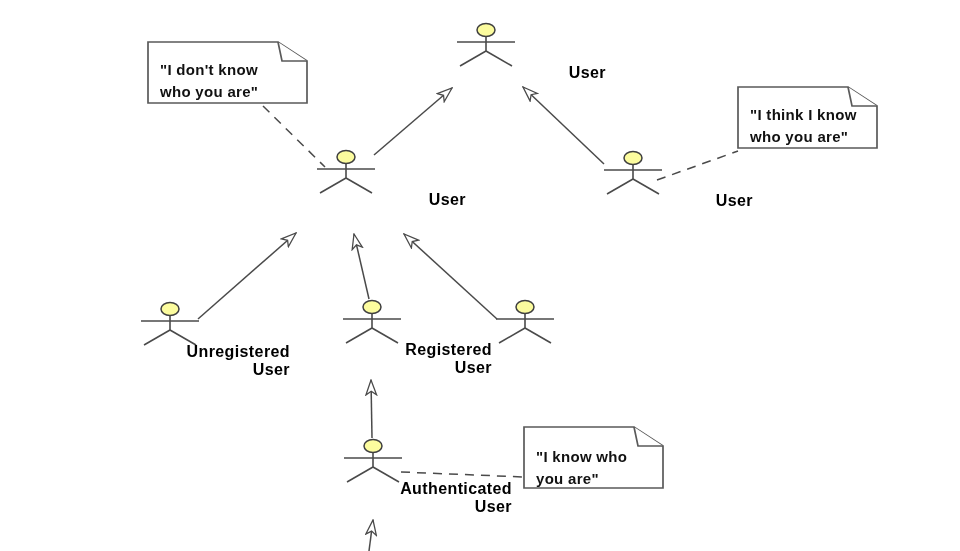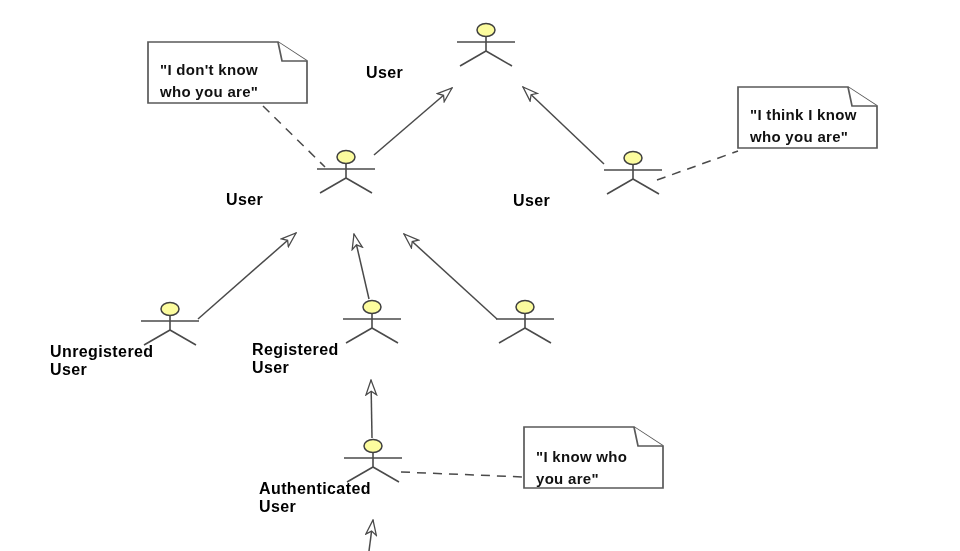--- a/index.html
+++ b/index.html
@@ -7,21 +7,21 @@
     position:relative; width:960px; height:551px; background:#ffffff;
     overflow:hidden; font-family:"Liberation Sans", sans-serif;
   }
   .canvas svg { position:absolute; left:0; top:0; }
   .edge { stroke:#4a4a4a; stroke-width:1.5; fill:none; }
   .edge.dashed { stroke-dasharray:9 7; }
   .actor-line { stroke:#4a4a4a; stroke-width:1.6; }
   .actor-head { stroke:#3f3f3f; stroke-width:1.5; }
   .note-shape { fill:#ffffff; stroke:#5a5a5a; stroke-width:1.7; stroke-linejoin:miter; }
   .actor-label {
-    position:absolute; width:240px; margin-left:-120px; text-align:left;
+    position:absolute; width:240px; margin-left:-120px; text-align:right;
     font-weight:bold; font-size:16px; line-height:18px; letter-spacing:0.4px;
     color:#000; white-space:nowrap;
   }
   .note-text {
     position:absolute; font-weight:bold; font-size:15px; line-height:22px;
     letter-spacing:0.3px; color:#111; white-space:nowrap;
   }
 </style>
 </head>
 <body>
@@ -127,21 +127,21 @@
     <div>User</div>
   </div>
   <div class="actor-label" style="left:170px; top:343px;">
     <div>Unregistered</div>
     <div>User</div>
   </div>
   <div class="actor-label" style="left:372px; top:341px;">
     <div>Registered</div>
     <div>User</div>
   </div>
-  <div class="actor-label" style="left:379px; top:480px;">
+  <div class="actor-label" style="left:392px; top:480px;">
     <div>Authenticated</div>
     <div>User</div>
   </div>
 
   <div class="note-text" style="left:160px; top:59px;">
     <div>"I don't know</div>
     <div>who you are"</div>
   </div>
   <div class="note-text" style="left:750px; top:104px;">
     <div>"I think I know</div>

